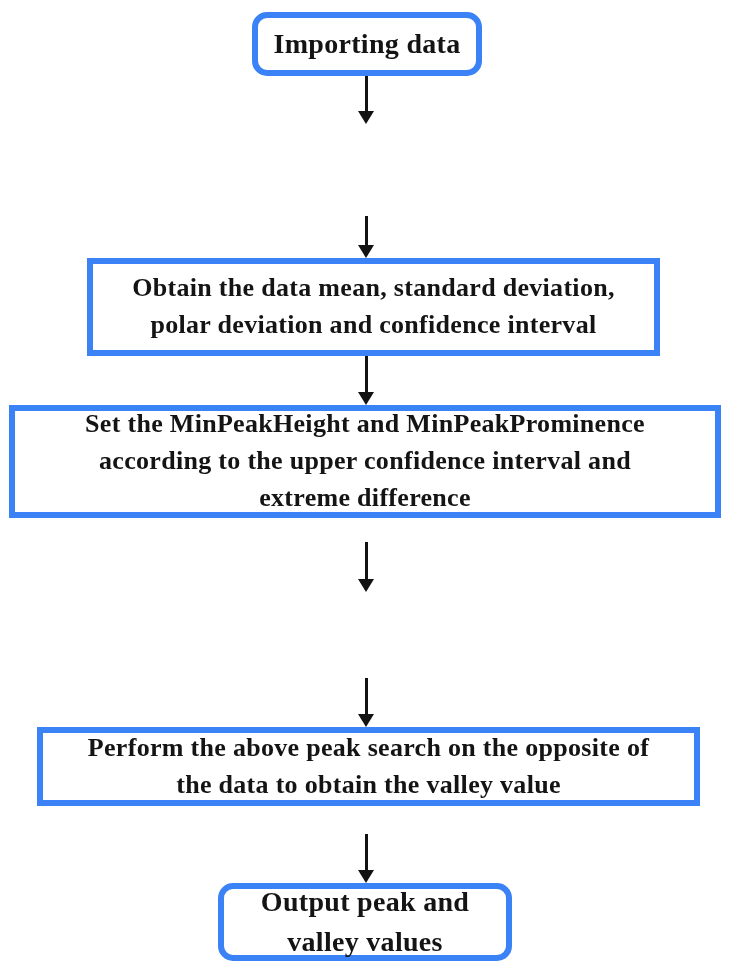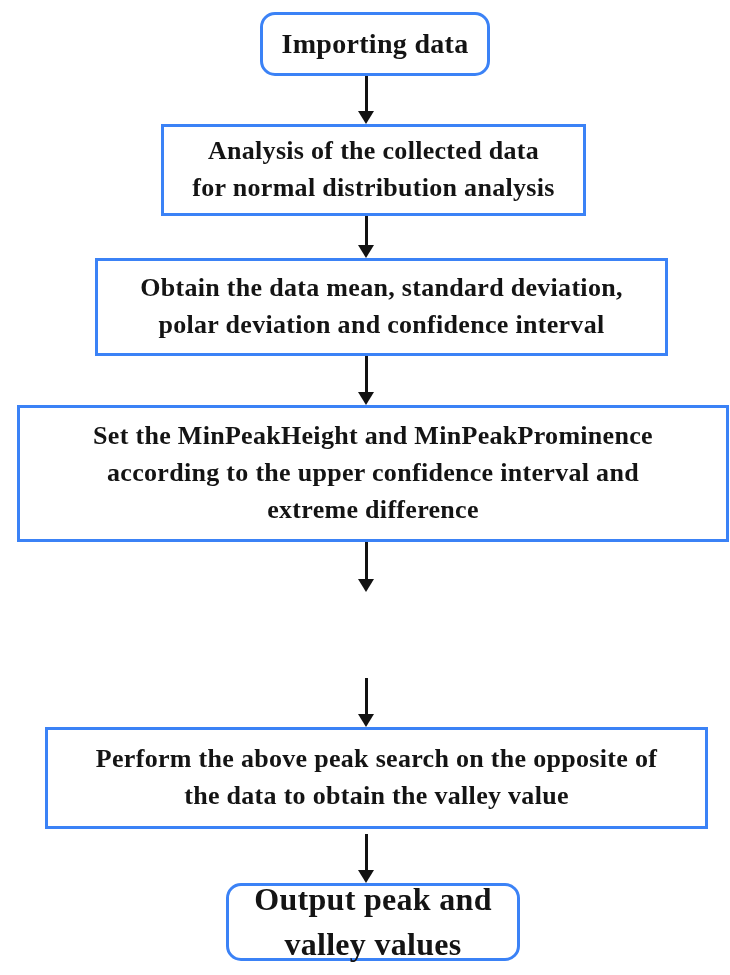--- a/index.html
+++ b/index.html
@@ -11,27 +11,26 @@
     position: relative;
     width: 730px;
     height: 975px;
     background: #ffffff;
     font-family: "Liberation Serif", serif;
     overflow: hidden;
   }
   .node {
     position: absolute;
     box-sizing: border-box;
-    border: 3px solid #3b82f6;
+    border: 6px solid #3b82f6;
     background: #ffffff;
     display: flex;
     align-items: center;
     justify-content: center;
     text-align: center;
-    margin-left: 8px;
   }
   .node.rounded {
     border-radius: 15px;
   }
   .node-label {
     font-weight: bold;
     font-size: 26px;
     line-height: 1.42;
     color: #141414;
     white-space: pre-line;
@@ -68,65 +67,61 @@
 
   <div class="node rounded" style="left:252px; top:12px; width:230px; height:64px;">
     <span class="node-label" style="font-size:28px;">Importing data</span>
   </div>
 
   <div class="flow-arrow" style="left:358px; top:76px; height:48px;">
     <div class="arrow-line"></div>
     <div class="arrowhead"></div>
   </div>
 
-  <div class="node rect" style="left:153px; top:124px; width:425px; height:92px;">
-    <span class="node-label">Analysis of the collected data
-for normal distribution analysis</span>
-  </div>
 
   <div class="flow-arrow" style="left:358px; top:216px; height:42px;">
     <div class="arrow-line"></div>
     <div class="arrowhead"></div>
   </div>
 
   <div class="node rect" style="left:87px; top:258px; width:573px; height:98px;">
     <span class="node-label">Obtain the data mean, standard deviation,
 polar deviation and confidence interval</span>
   </div>
 
   <div class="flow-arrow" style="left:358px; top:356px; height:49px;">
     <div class="arrow-line"></div>
     <div class="arrowhead"></div>
   </div>
 
-  <div class="node rect" style="left:9px; top:405px; width:712px; height:137px;">
+  <div class="node rect" style="left:9px; top:405px; width:712px; height:113px;">
     <span class="node-label">Set the MinPeakHeight and MinPeakProminence
 according to the upper confidence interval and
 extreme difference</span>
   </div>
 
   <div class="flow-arrow" style="left:358px; top:542px; height:50px;">
     <div class="arrow-line"></div>
     <div class="arrowhead"></div>
   </div>
 
 
   <div class="flow-arrow" style="left:358px; top:678px; height:49px;">
     <div class="arrow-line"></div>
     <div class="arrowhead"></div>
   </div>
 
-  <div class="node rect" style="left:37px; top:727px; width:663px; height:102px;">
+  <div class="node rect" style="left:37px; top:727px; width:663px; height:79px;">
     <span class="node-label">Perform the above peak search on the opposite of
 the data to obtain the valley value</span>
   </div>
 
   <div class="flow-arrow" style="left:358px; top:834px; height:49px;">
     <div class="arrow-line"></div>
     <div class="arrowhead"></div>
   </div>
 
   <div class="node rounded" style="left:218px; top:883px; width:294px; height:78px;">
-    <span class="node-label" style="font-size:32px;">Output peak and
+    <span class="node-label" style="font-size:28px;">Output peak and
 valley values</span>
   </div>
 
 </div>
 
 </body></html>

